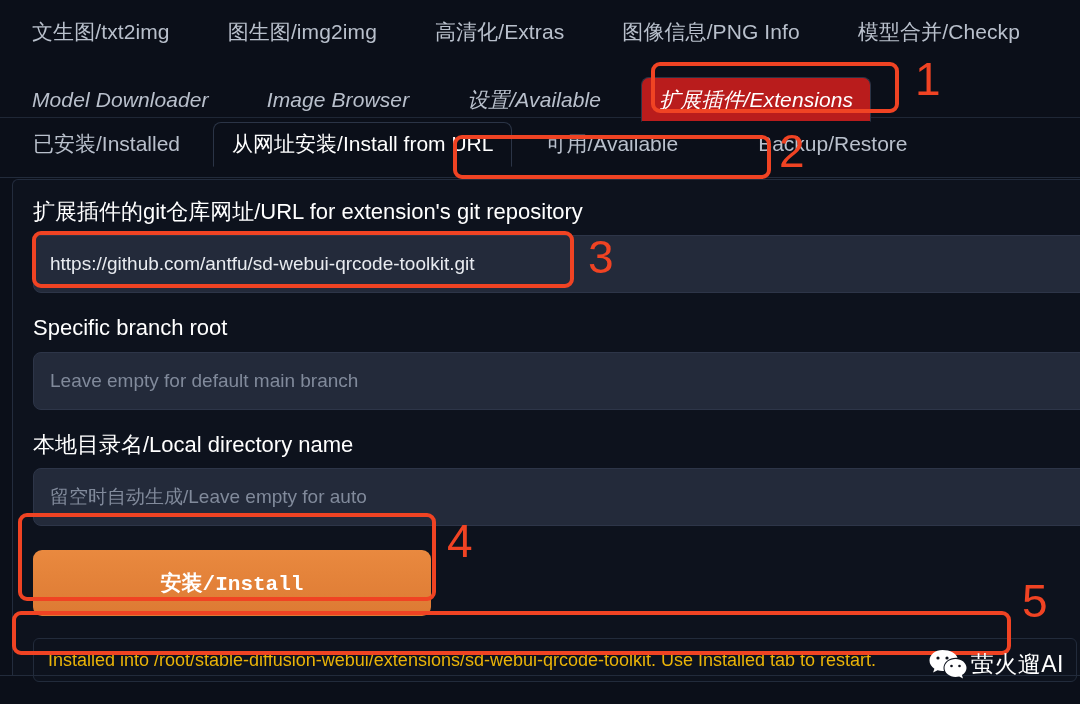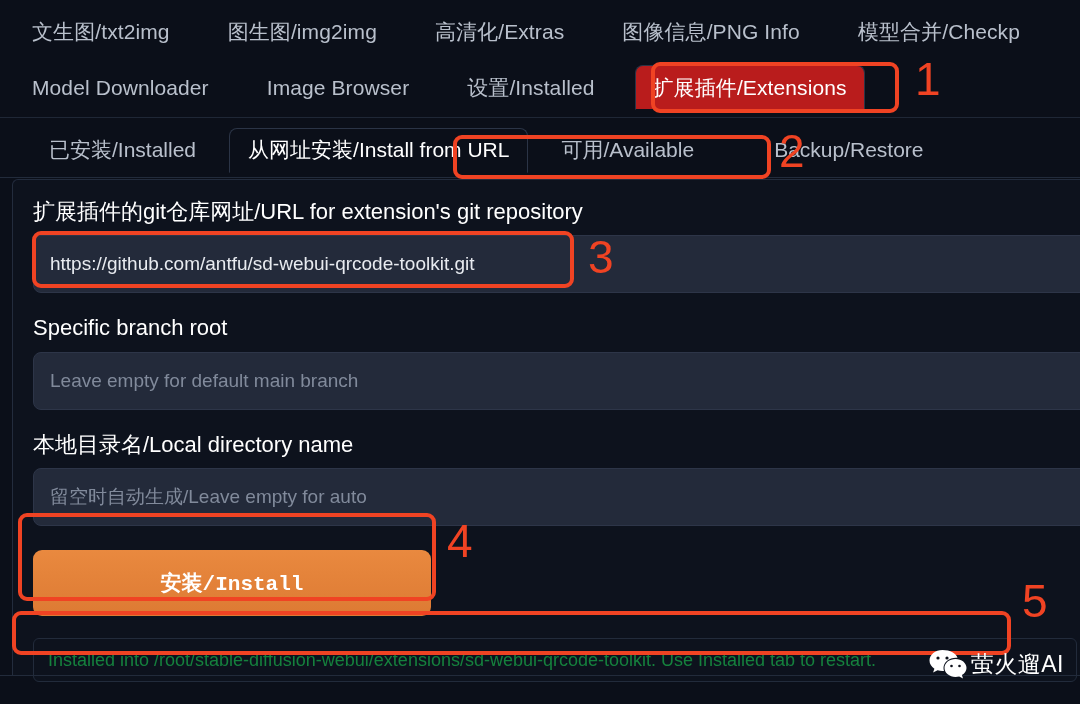--- a/index.html
+++ b/index.html
@@ -32,21 +32,21 @@
     position: absolute;
     left: 0;
     width: 1080px;
     height: 51px;
     display: flex;
     align-items: center;
     padding-left: 14px;
     white-space: nowrap;
   }
   .tab-row.row1 { top: 6px; }
-  .tab-row.row2 { top: 62px; }
+  .tab-row.row2 { top: 74px; font-style: italic; }
 
   .tab {
     color: #b9c0cc;
     font-size: 21px;
     line-height: 1;
     padding: 11px 17px;
     border: 1px solid transparent;
     border-radius: 8px 8px 0 0;
     letter-spacing: .1px;
   }
@@ -57,22 +57,22 @@
     border-bottom-color: #0b0f19;
   }
 
   
   .sub-tabs {
     position: absolute;
     left: 0; top: 122px;
     width: 1080px;
     height: 56px;
     display: flex;
-    align-items: center;
-    padding-left: 30px;
+    align-items: flex-start;
+    padding-left: 14px;
   }
   .subtab {
     color: #b9c0cc;
     font-size: 21px;
     line-height: 1;
     padding: 10px 18px 12px 18px;
     border: 1px solid transparent;
     border-radius: 8px 8px 0 0;
     white-space: nowrap;
   }
@@ -148,21 +148,21 @@
 
   .status-bar {
     width: 1044px;
     height: 44px;
     background: #0d121d;
     border: 1px solid #222b3b;
     border-radius: 6px;
     display: flex;
     align-items: center;
     padding: 0 14px;
-    color: #15803d;
+    color: #eab308;
     font-size: 18px;
     white-space: nowrap;
     overflow: hidden;
   }
 
   .panel-bottom-line {
     position: absolute;
     left: 0; top: 675px;
     width: 1080px;
     height: 1px;
@@ -213,21 +213,21 @@
       <div class="tab">文生图/txt2img</div>
       <div class="tab" style="margin-left:22px">图生图/img2img</div>
       <div class="tab" style="margin-left:22px">高清化/Extras</div>
       <div class="tab" style="margin-left:22px">图像信息/PNG Info</div>
       <div class="tab" style="margin-left:22px">模型合并/Checkp</div>
     </div>
 
     <div class="tab-row row2">
       <div class="tab">Model Downloader</div>
       <div class="tab" style="margin-left:22px">Image Browser</div>
-      <div class="tab" style="margin-left:22px">设置/Installed</div>
+      <div class="tab" style="margin-left:22px">设置/Available</div>
       <div class="tab active" style="margin-left:22px">扩展插件/Extensions</div>
     </div>
   </div>
 
   <div class="sub-tabs">
     <div class="subtab">已安装/Installed</div>
     <div class="subtab active" style="margin-left:14px">从网址安装/Install from URL</div>
     <div class="subtab" style="margin-left:14px">可用/Available</div>
     <div class="subtab" style="margin-left:42px">Backup/Restore</div>
   </div>

